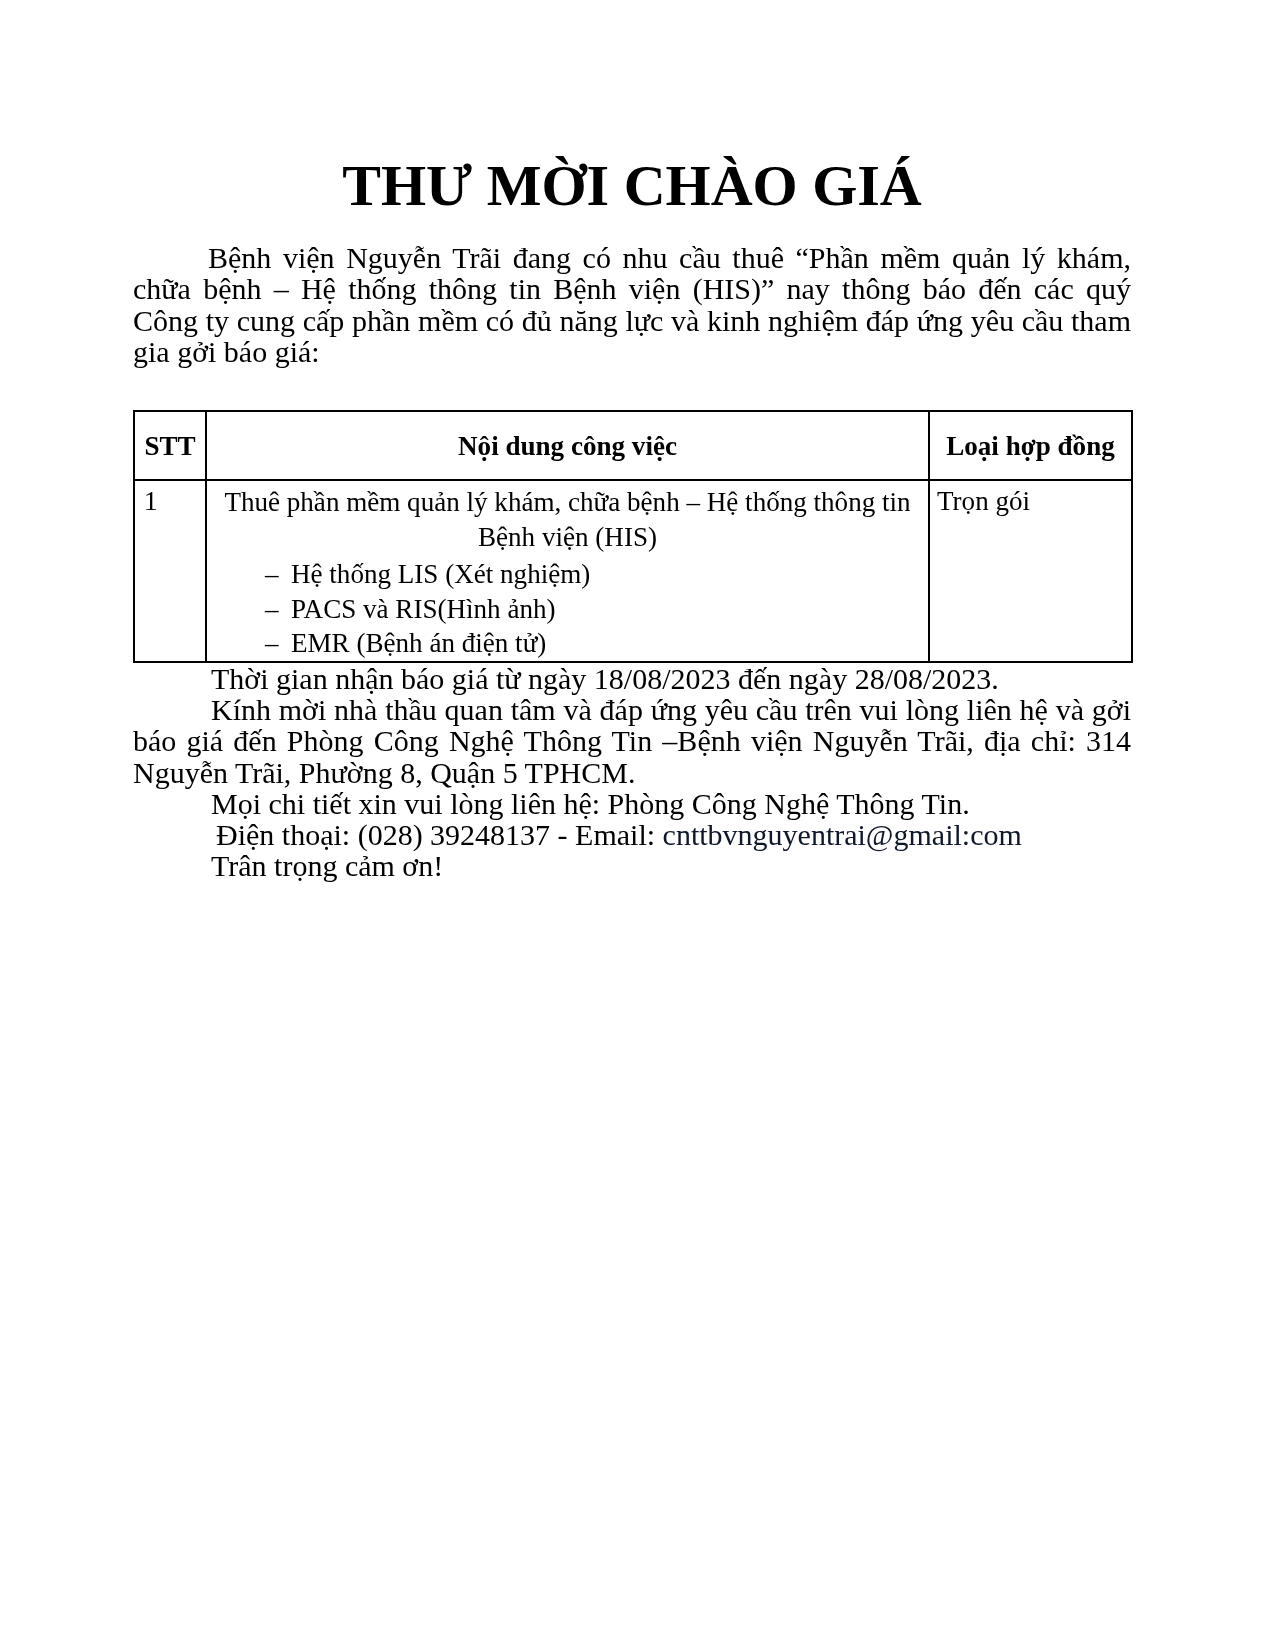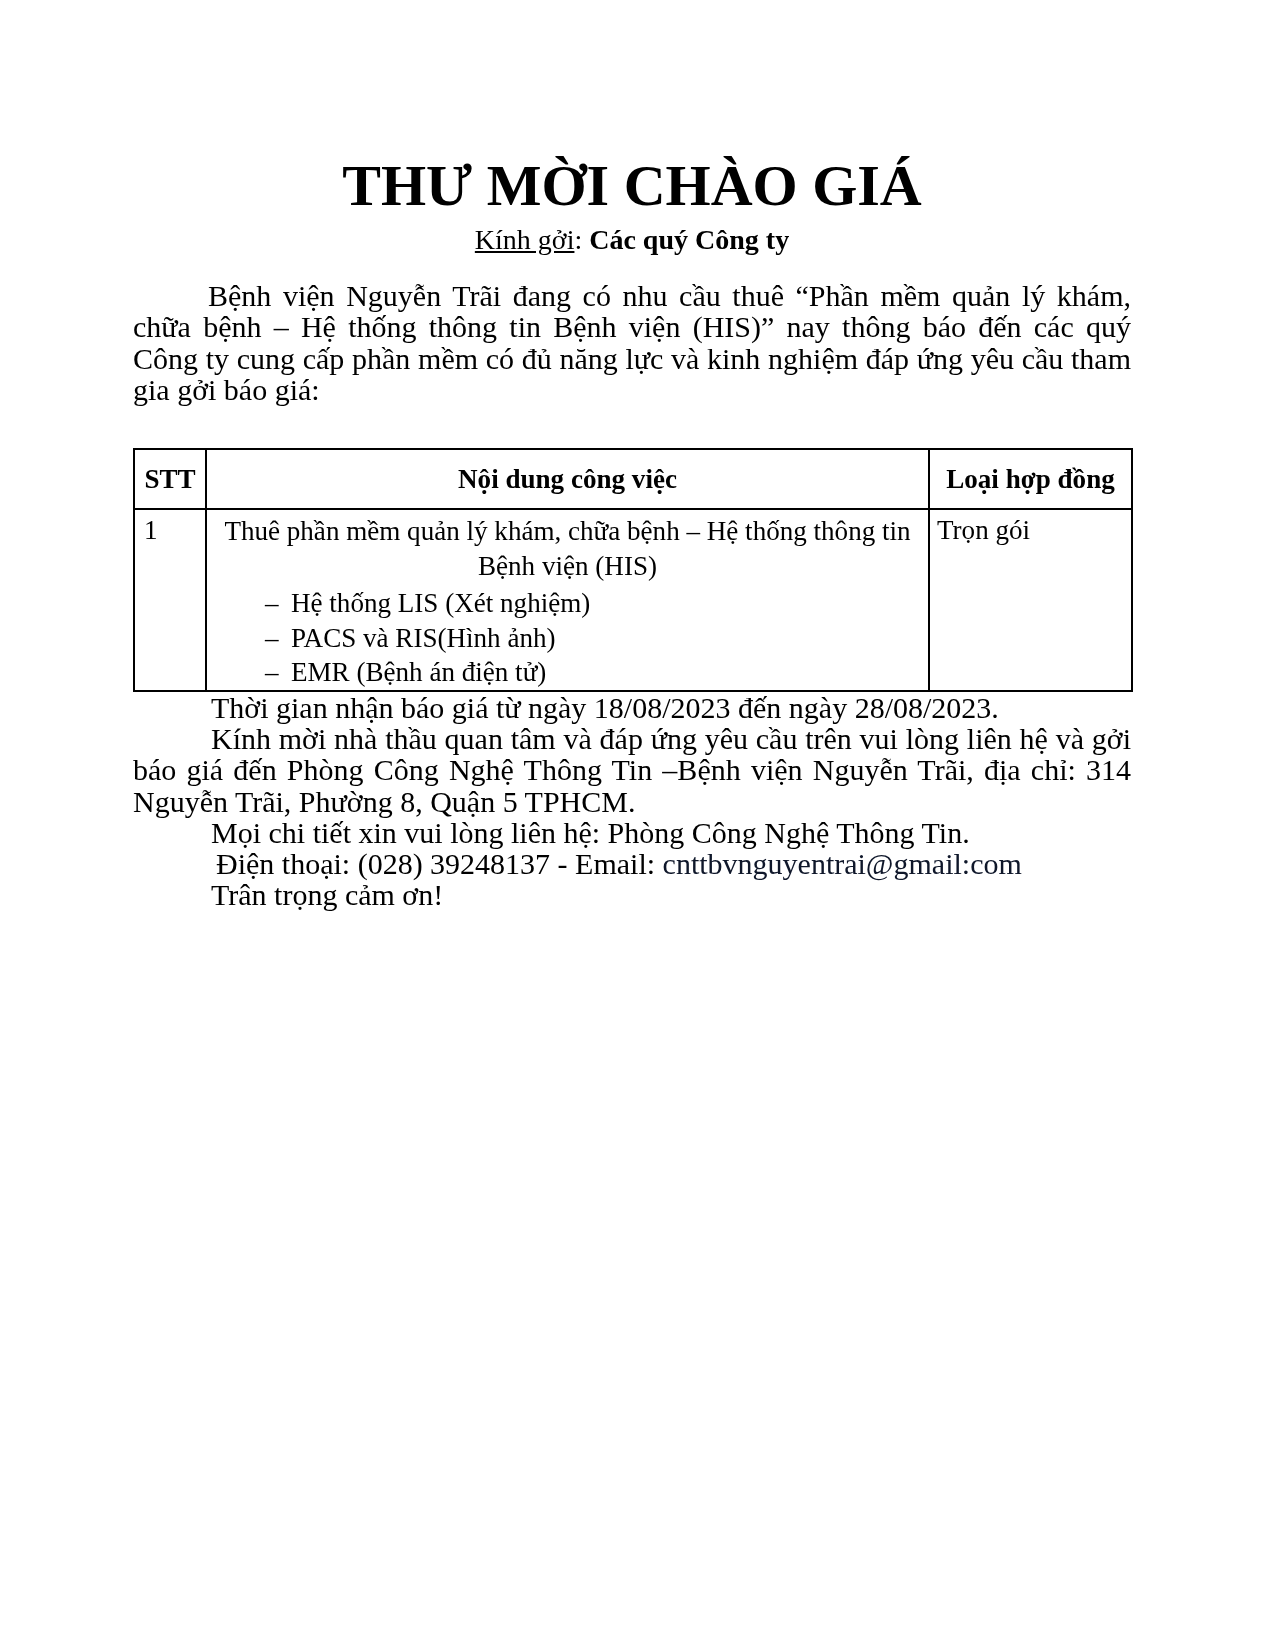--- a/index.html
+++ b/index.html
@@ -50,21 +50,21 @@
     width: 998px;
     border-collapse: collapse;
     table-layout: fixed;
   }
   table.quote-table th, table.quote-table td {
     border: 2px solid #000000;
     vertical-align: top;
     font-size: 27.08px;
   }
   table.quote-table th {
-    height: 60px;
+    height: 69px;
     text-align: center;
     vertical-align: middle;
     font-weight: bold;
     line-height: 30px;
   }
   col.c-stt  { width: 72px; }
   col.c-body { width: 723px; }
   col.c-type { width: 203px; }
   td.cell-stt {
     padding: 4px 2px 0 9px;
@@ -98,23 +98,20 @@
   .p-thanks    { text-indent: 78px; }
   .email-link  { color: #0f172a; }
 </style>
 </head>
 <body>
 
 <div class="content">
 
   <h1 class="doc-title">THƯ MỜI CHÀO GIÁ</h1>
 
-  <div class="salutation">
-    <span class="sal-label">Kính gởi</span><span>: </span><span class="sal-value">Các quý Công ty</span>
-  </div>
 
   <p class="para p-intro">Bệnh viện Nguyễn Trãi đang có nhu cầu thuê “Phần mềm quản lý khám, chữa bệnh – Hệ thống thông tin Bệnh viện (HIS)” nay thông báo đến các quý Công ty cung cấp phần mềm có đủ năng lực và kinh nghiệm đáp ứng yêu cầu tham gia gởi báo giá:</p>
 
   <table class="quote-table">
     <colgroup>
       <col class="c-stt">
       <col class="c-body">
       <col class="c-type">
     </colgroup>
     <thead>

